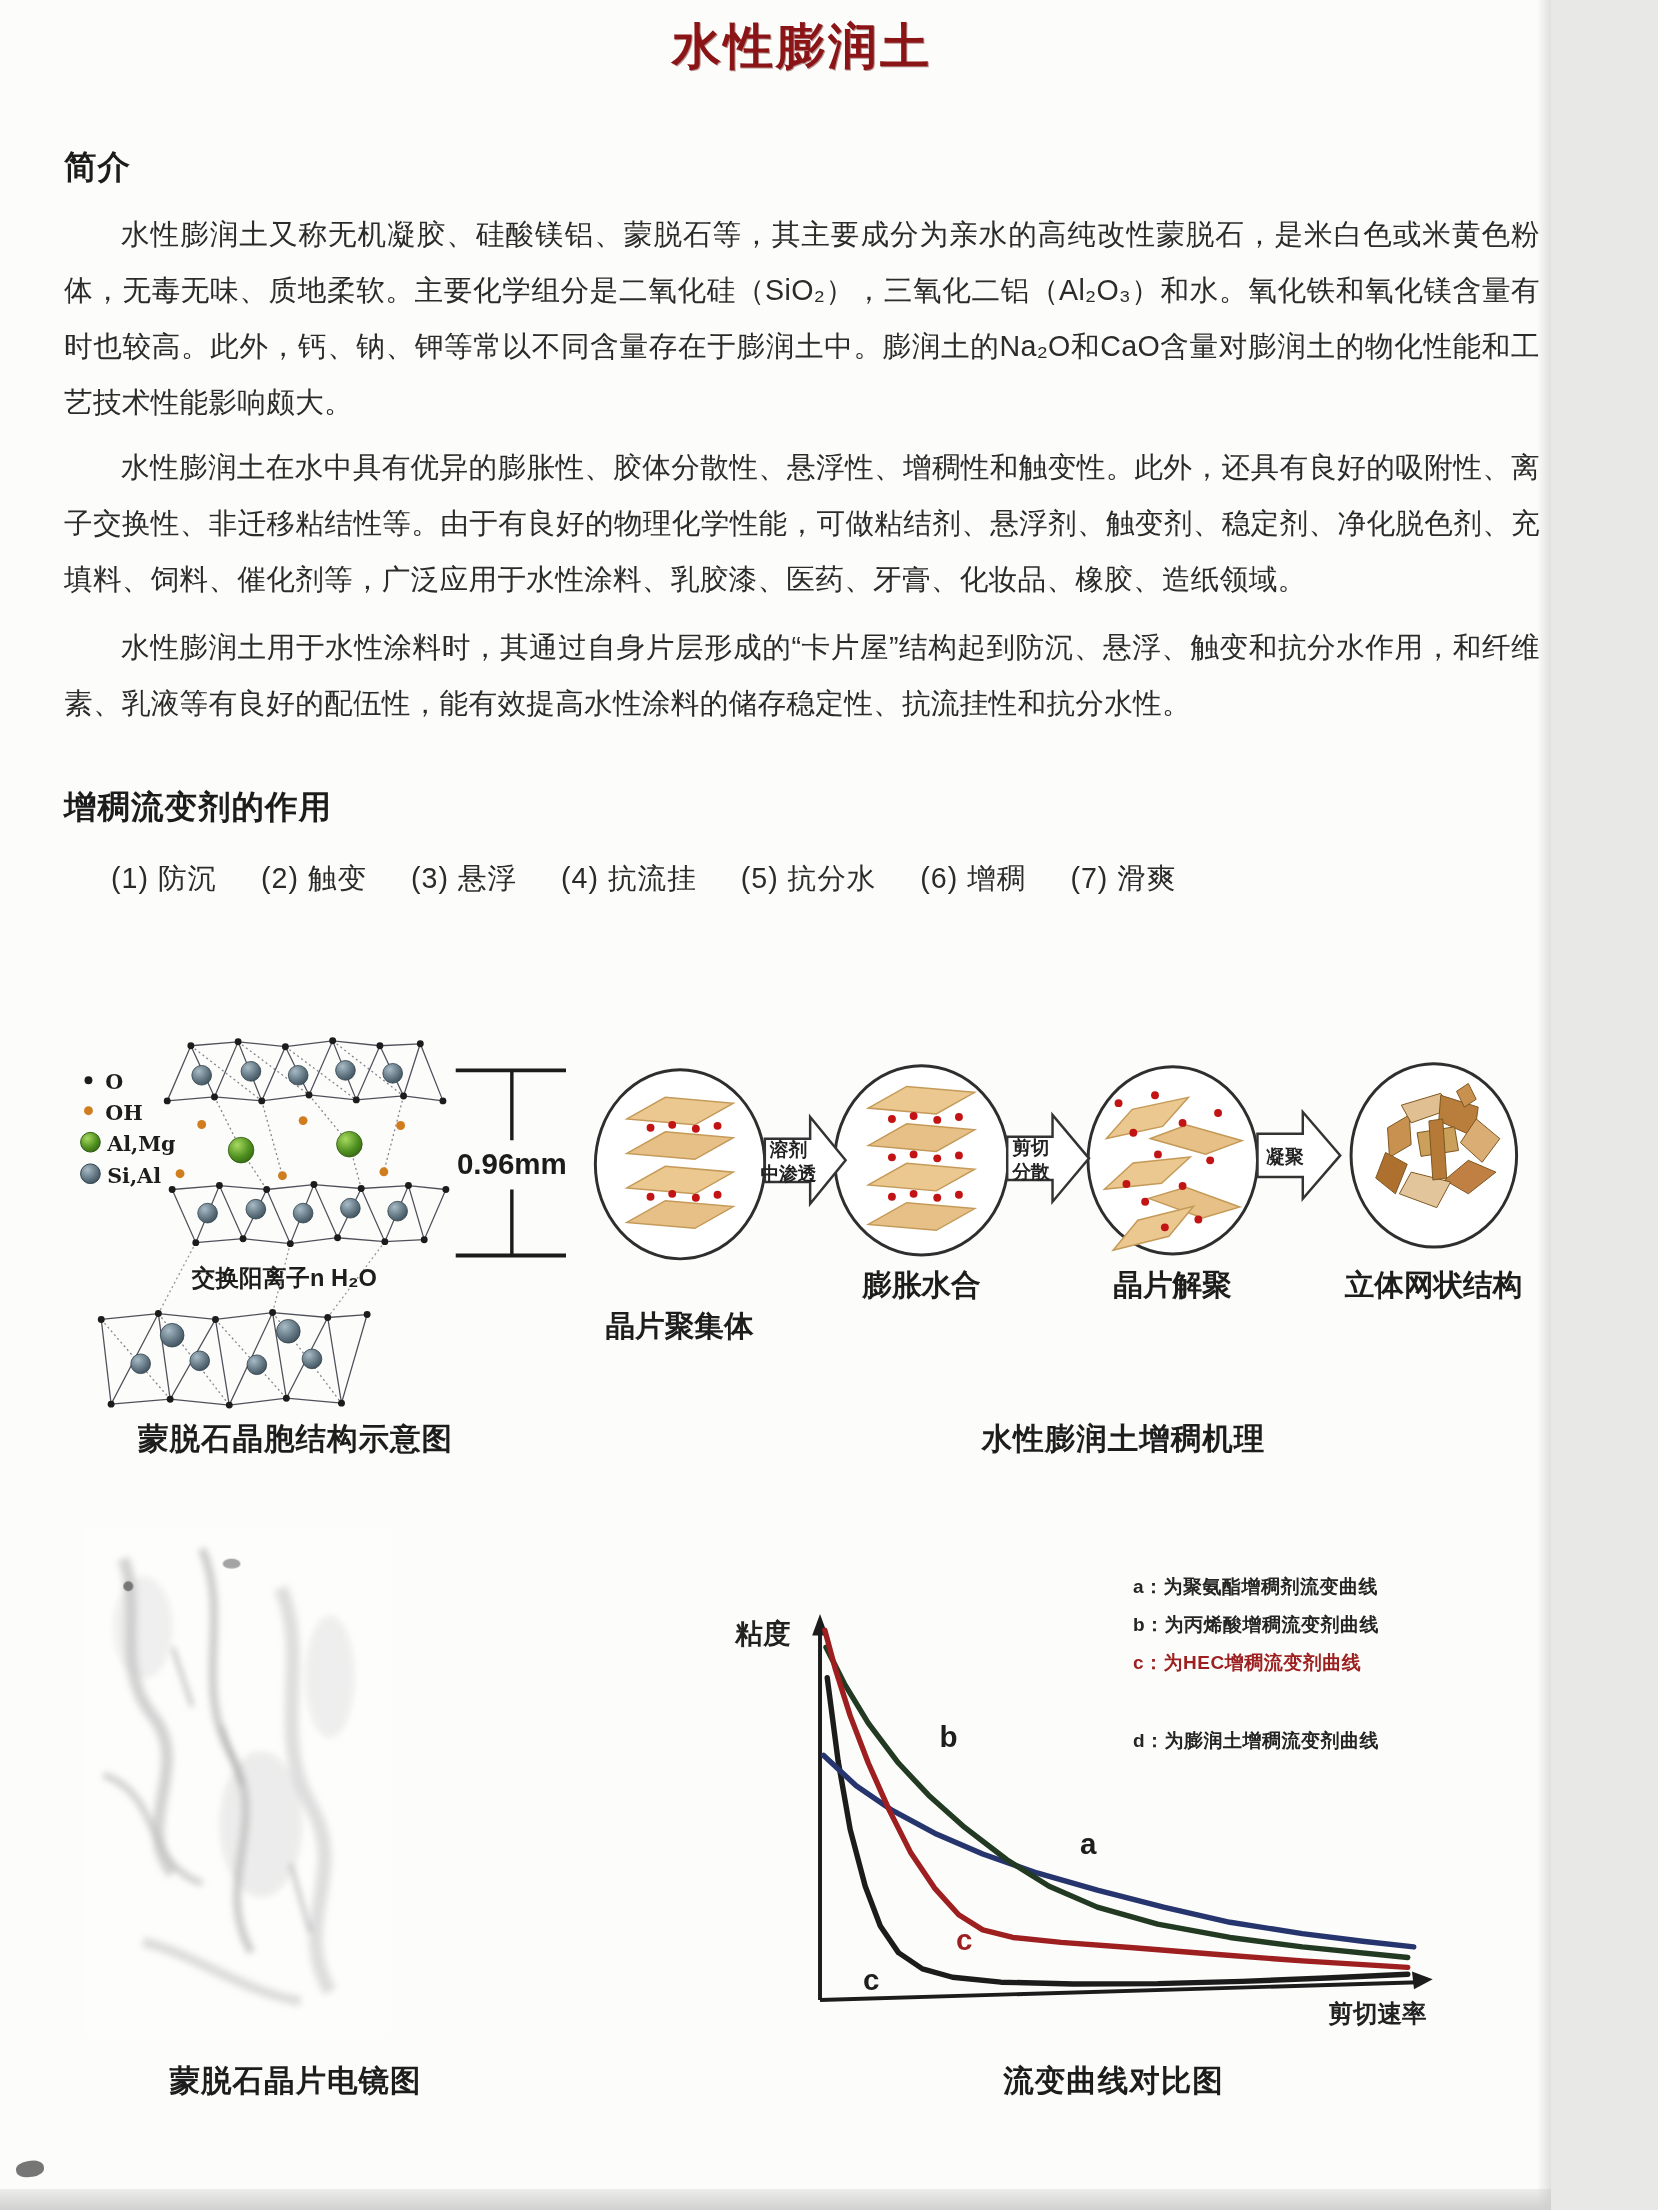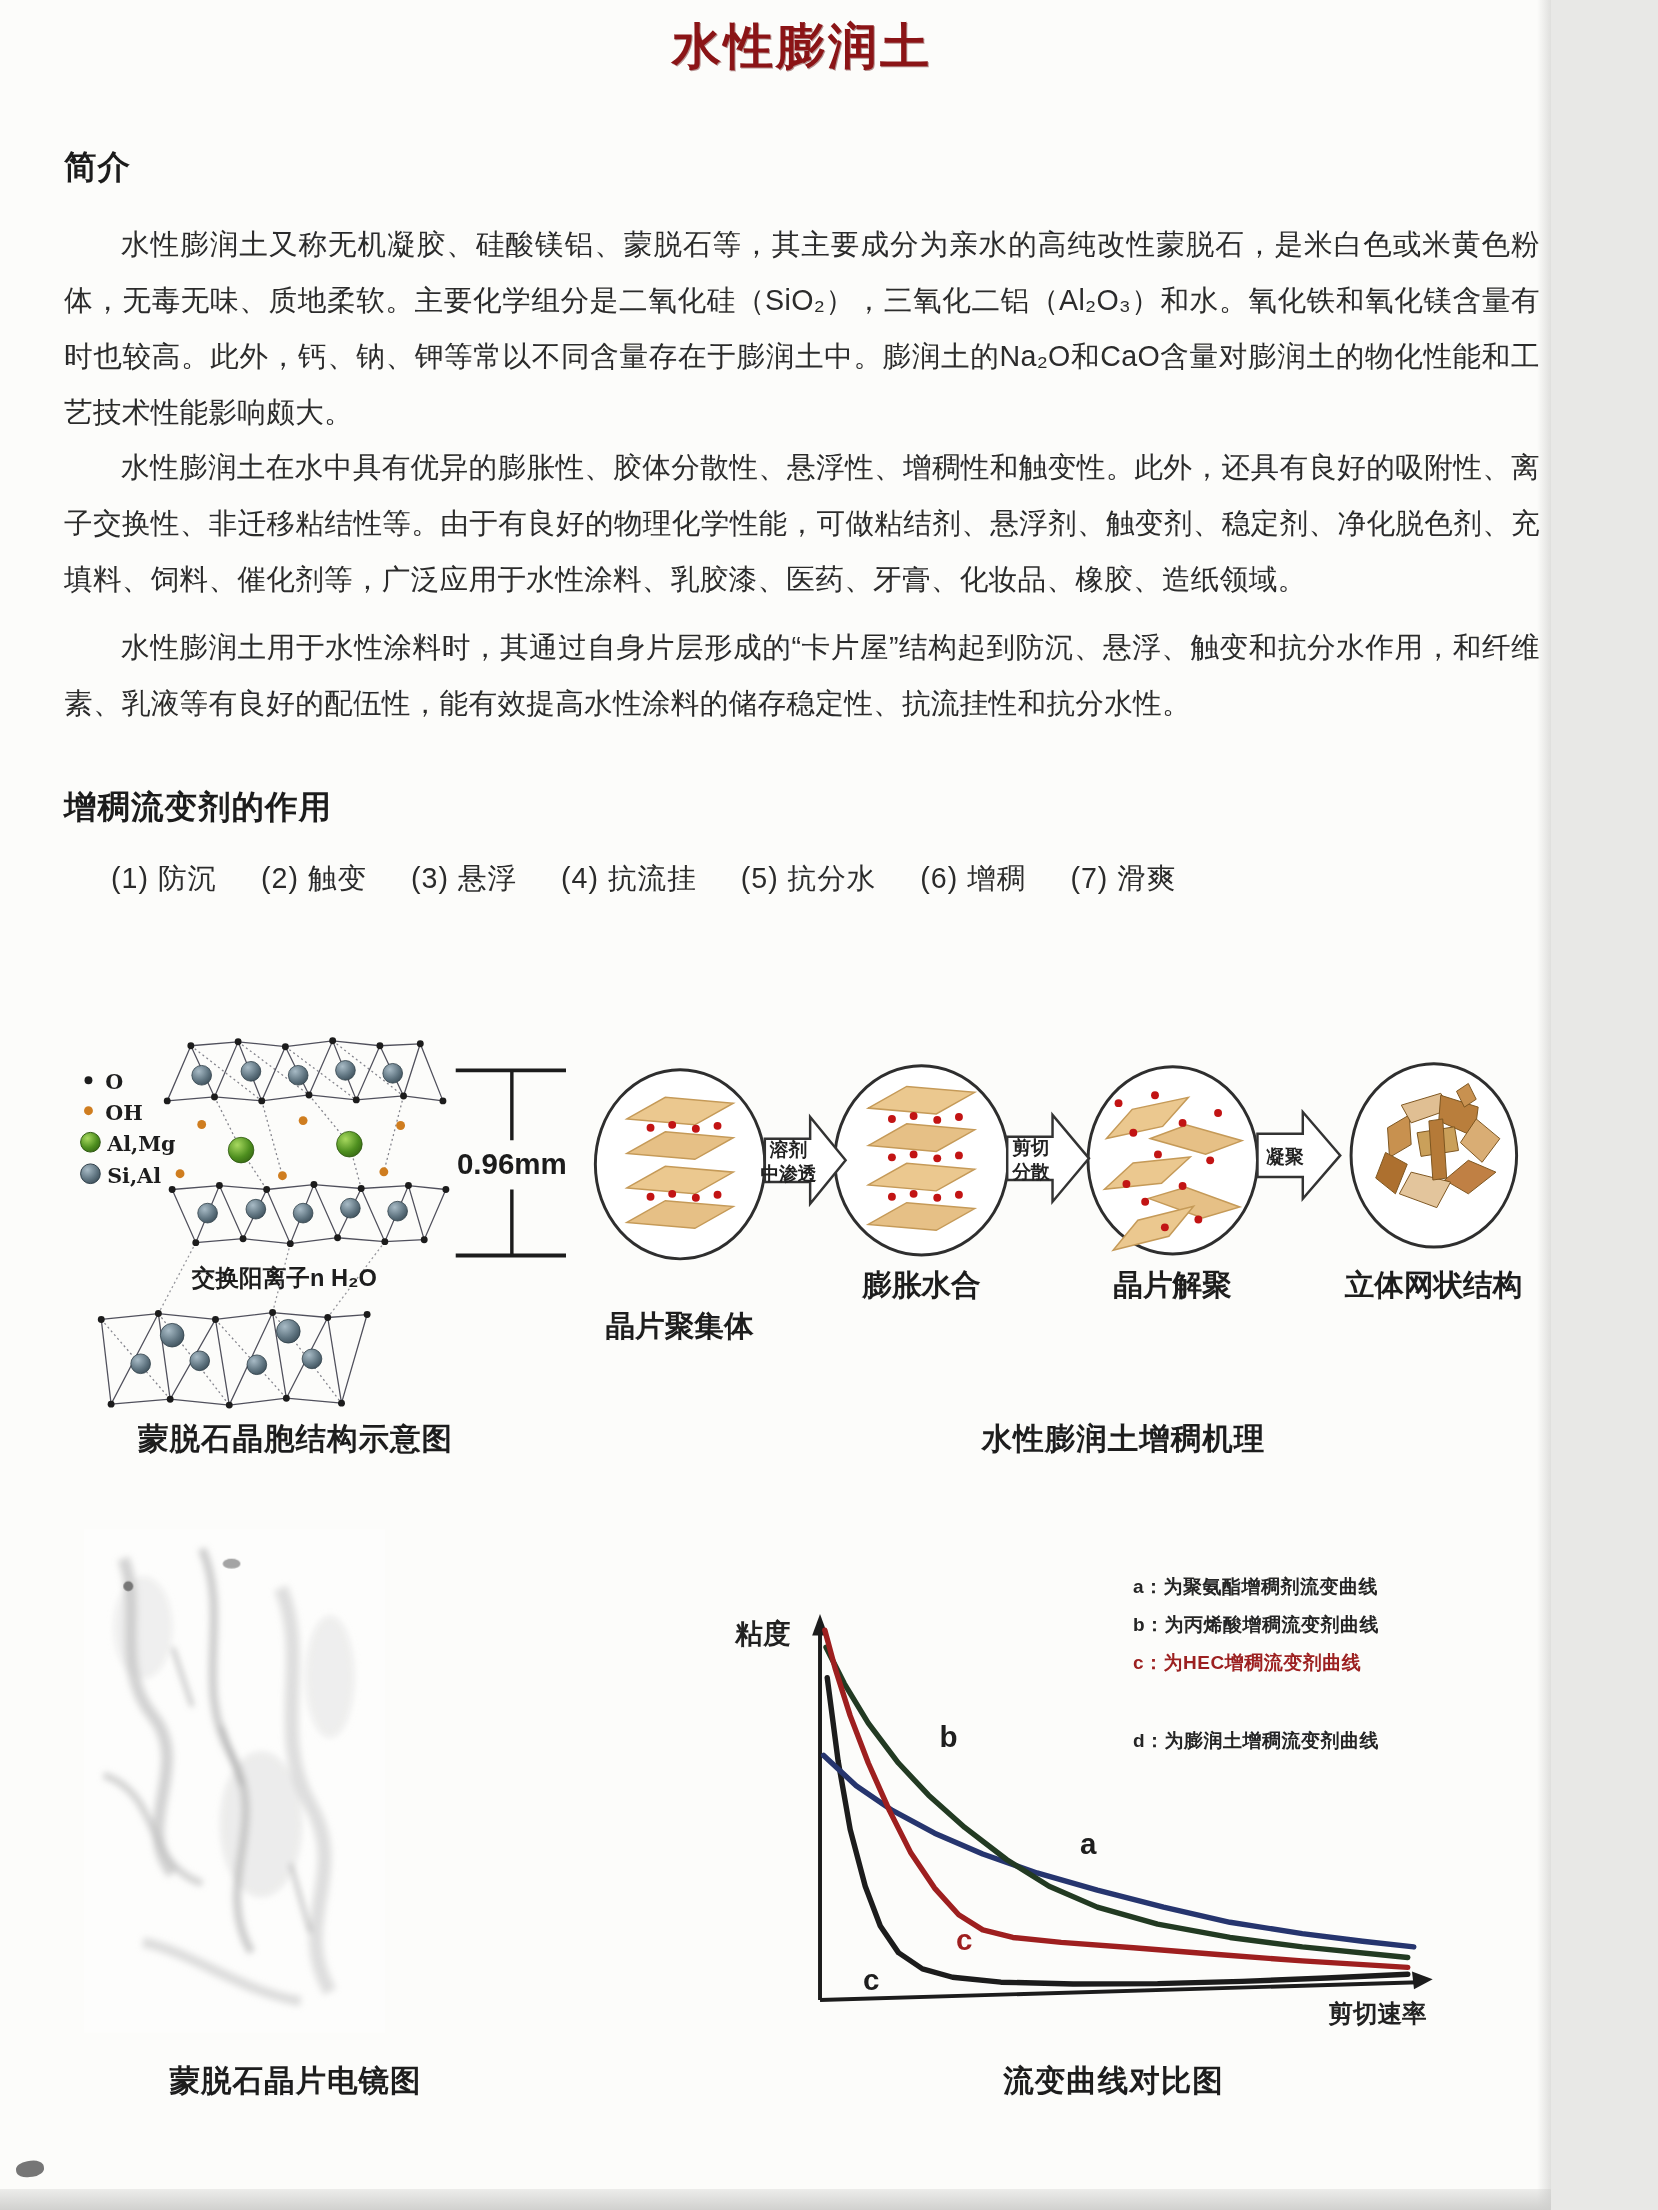--- a/index.html
+++ b/index.html
@@ -60,21 +60,21 @@
   .crystal-legend-text { font-family:"DejaVu Serif", serif; font-weight:700; }
 </style>
 </head>
 <body>
 
 <div id="page">
 
   <h1 id="doc-title">水性膨润土</h1>
 
   <h2 class="section-heading" style="top:146px;">简介</h2>
-  <p class="para" style="top:216px;">水性膨润土又称无机凝胶、硅酸镁铝、蒙脱石等，其主要成分为亲水的高纯改性蒙脱石，是米白色或米黄色粉体，无毒无味、质地柔软。主要化学组分是二氧化硅（SiO₂），三氧化二铝（Al₂O₃）和水。氧化铁和氧化镁含量有时也较高。此外，钙、钠、钾等常以不同含量存在于膨润土中。膨润土的Na₂O和CaO含量对膨润土的物化性能和工艺技术性能影响颇大。</p>
+  <p class="para" style="top:206px;">水性膨润土又称无机凝胶、硅酸镁铝、蒙脱石等，其主要成分为亲水的高纯改性蒙脱石，是米白色或米黄色粉体，无毒无味、质地柔软。主要化学组分是二氧化硅（SiO₂），三氧化二铝（Al₂O₃）和水。氧化铁和氧化镁含量有时也较高。此外，钙、钠、钾等常以不同含量存在于膨润土中。膨润土的Na₂O和CaO含量对膨润土的物化性能和工艺技术性能影响颇大。</p>
   <p class="para" style="top:439px;">水性膨润土在水中具有优异的膨胀性、胶体分散性、悬浮性、增稠性和触变性。此外，还具有良好的吸附性、离子交换性、非迁移粘结性等。由于有良好的物理化学性能，可做粘结剂、悬浮剂、触变剂、稳定剂、净化脱色剂、充填料、饲料、催化剂等，广泛应用于水性涂料、乳胶漆、医药、牙膏、化妆品、橡胶、造纸领域。</p>
   <p class="para" style="top:619px;">水性膨润土用于水性涂料时，其通过自身片层形成的“卡片屋”结构起到防沉、悬浮、触变和抗分水作用，和纤维素、乳液等有良好的配伍性，能有效提高水性涂料的储存稳定性、抗流挂性和抗分水性。</p>
 
   <h2 class="section-heading" style="top:786px;">增稠流变剂的作用</h2>
   <div id="thickener-list">
     <span>(1) 防沉</span>
     <span>(2) 触变</span>
     <span>(3) 悬浮</span>
     <span>(4) 抗流挂</span>
     <span>(5) 抗分水</span>

